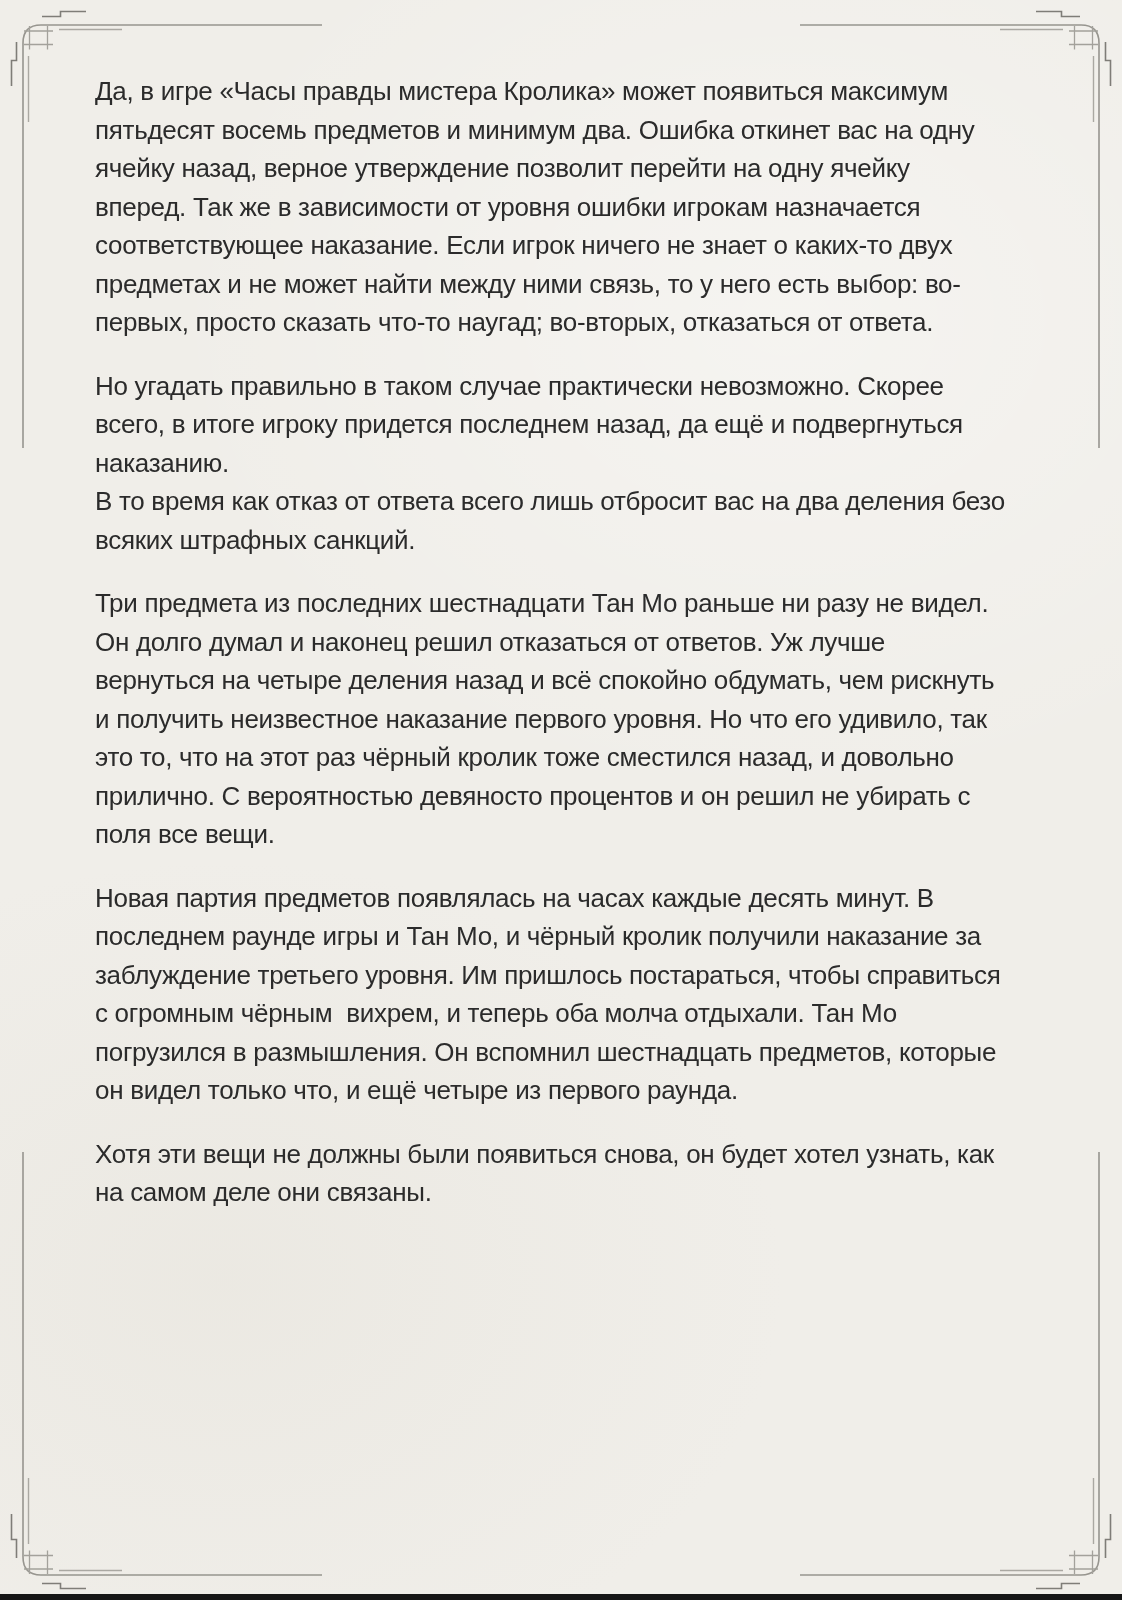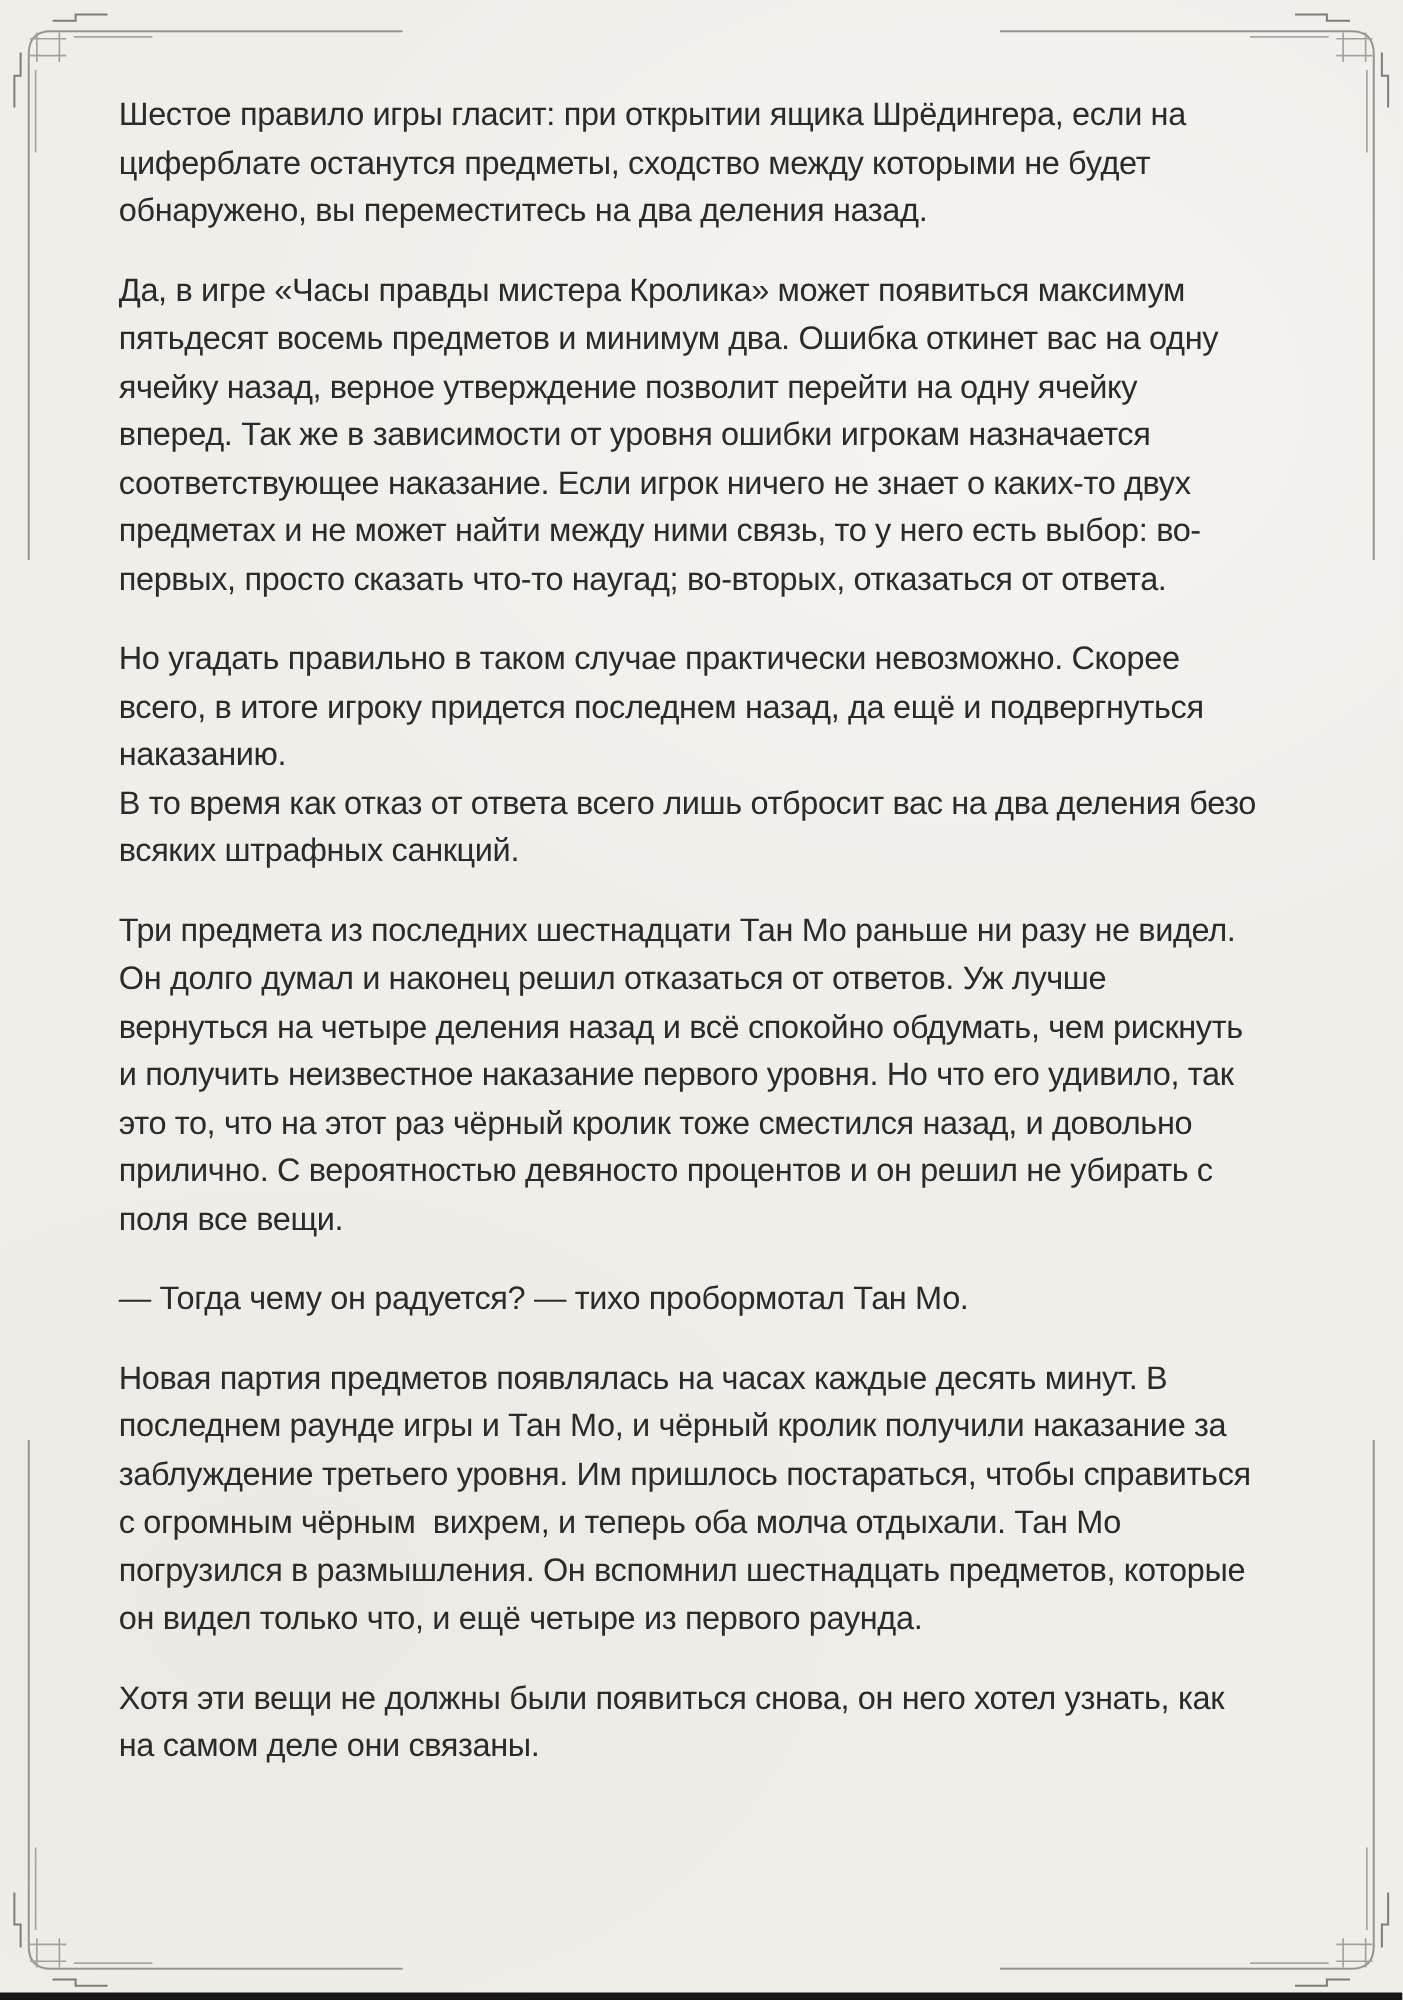--- a/index.html
+++ b/index.html
@@ -64,24 +64,22 @@
       </g>
     </defs>
     <use href="#corner-motif"></use>
     <use href="#corner-motif" transform="translate(1122,0) scale(-1,1)"></use>
     <use href="#corner-motif" transform="translate(0,1600) scale(1,-1)"></use>
     <use href="#corner-motif" transform="translate(1122,1600) scale(-1,-1)"></use>
   </svg>
 
   <div class="text-column">
 
-  <p>Шестое правило игры гласит: при открытии ящика Шрёдингера, если на циферблате останутся предметы, сходство между которыми не будет обнаружено, вы переместитесь на два деления назад.</p>
       <p>Да, в игре «Часы правды мистера Кролика» может появиться максимум пятьдесят восемь предметов и минимум два. Ошибка откинет вас на одну ячейку назад, верное утверждение позволит перейти на одну ячейку вперед. Так же в зависимости от уровня ошибки игрокам назначается соответствующее наказание. Если игрок ничего не знает о каких-то двух предметах и не может найти между ними связь, то у него есть выбор: во-первых, просто сказать что-то наугад; во-вторых, отказаться от ответа.</p>
       <p>Но угадать правильно в таком случае практически невозможно. Скорее всего, в итоге игроку придется последнем назад, да ещё и подвергнуться наказанию.
 В то время как отказ от ответа всего лишь отбросит вас на два деления безо всяких штрафных санкций.</p>
       <p>Три предмета из последних шестнадцати Тан Мо раньше ни разу не видел. Он долго думал и наконец решил отказаться от ответов. Уж лучше вернуться на четыре деления назад и всё спокойно обдумать, чем рискнуть и получить неизвестное наказание первого уровня. Но что его удивило, так это то, что на этот раз чёрный кролик тоже сместился назад, и довольно прилично. С вероятностью девяносто процентов и он решил не убирать с поля все вещи.</p>
-      <p>— Тогда чему он радуется? — тихо пробормотал Тан Мо.</p>
       <p>Новая партия предметов появлялась на часах каждые десять минут. В последнем раунде игры и Тан Мо, и чёрный кролик получили наказание за заблуждение третьего уровня. Им пришлось постараться, чтобы справиться с огромным чёрным  вихрем, и теперь оба молча отдыхали. Тан Мо погрузился в размышления. Он вспомнил шестнадцать предметов, которые он видел только что, и ещё четыре из первого раунда.</p>
-      <p>Хотя эти вещи не должны были появиться снова, он него хотел узнать, как на самом деле они связаны.</p>
+      <p>Хотя эти вещи не должны были появиться снова, он будет хотел узнать, как на самом деле они связаны.</p>
     </div>
 
   <div class="bottom-bar"></div>
 </div>
 
 </body></html>

